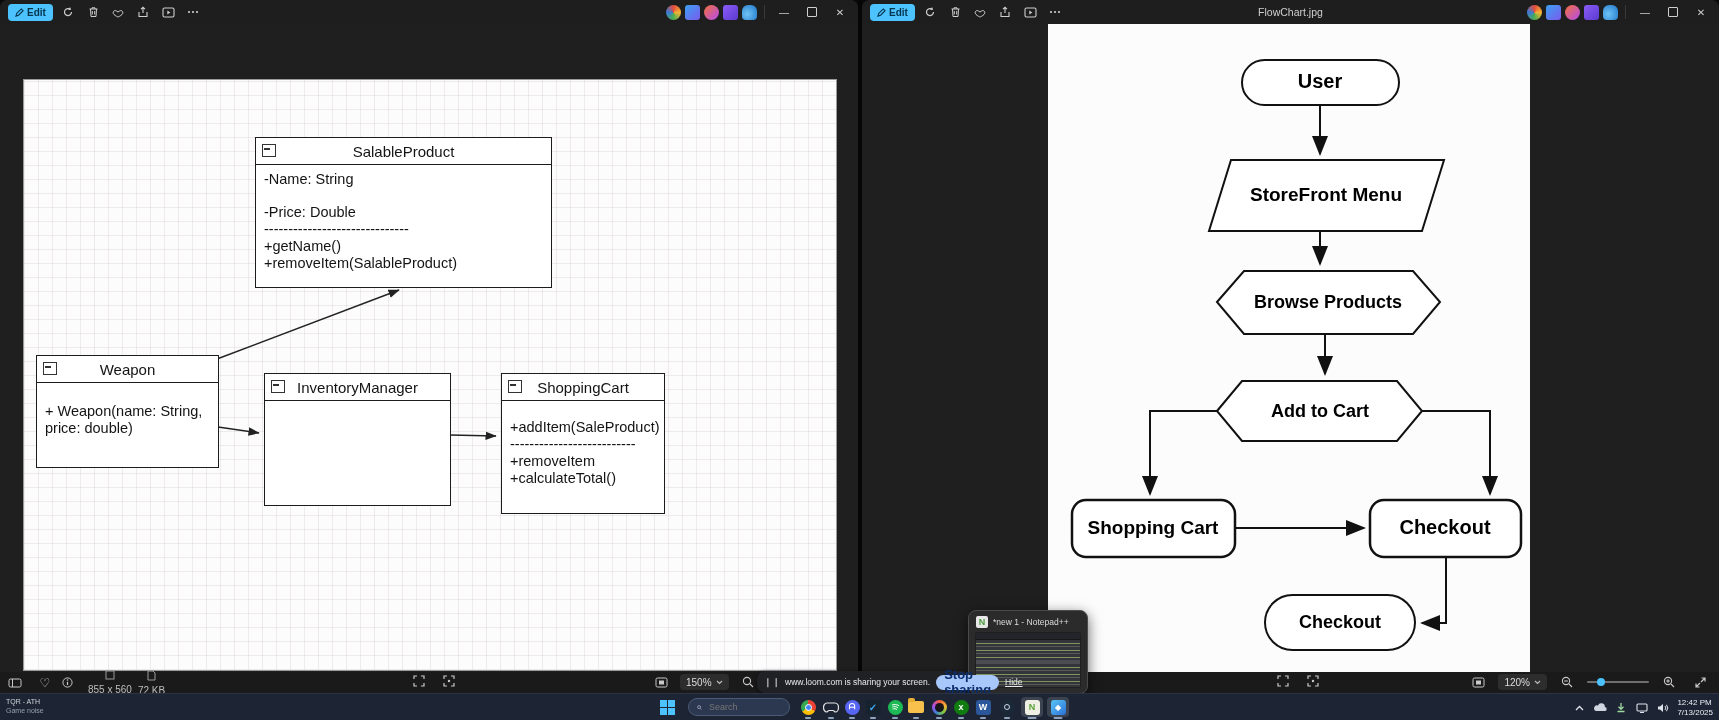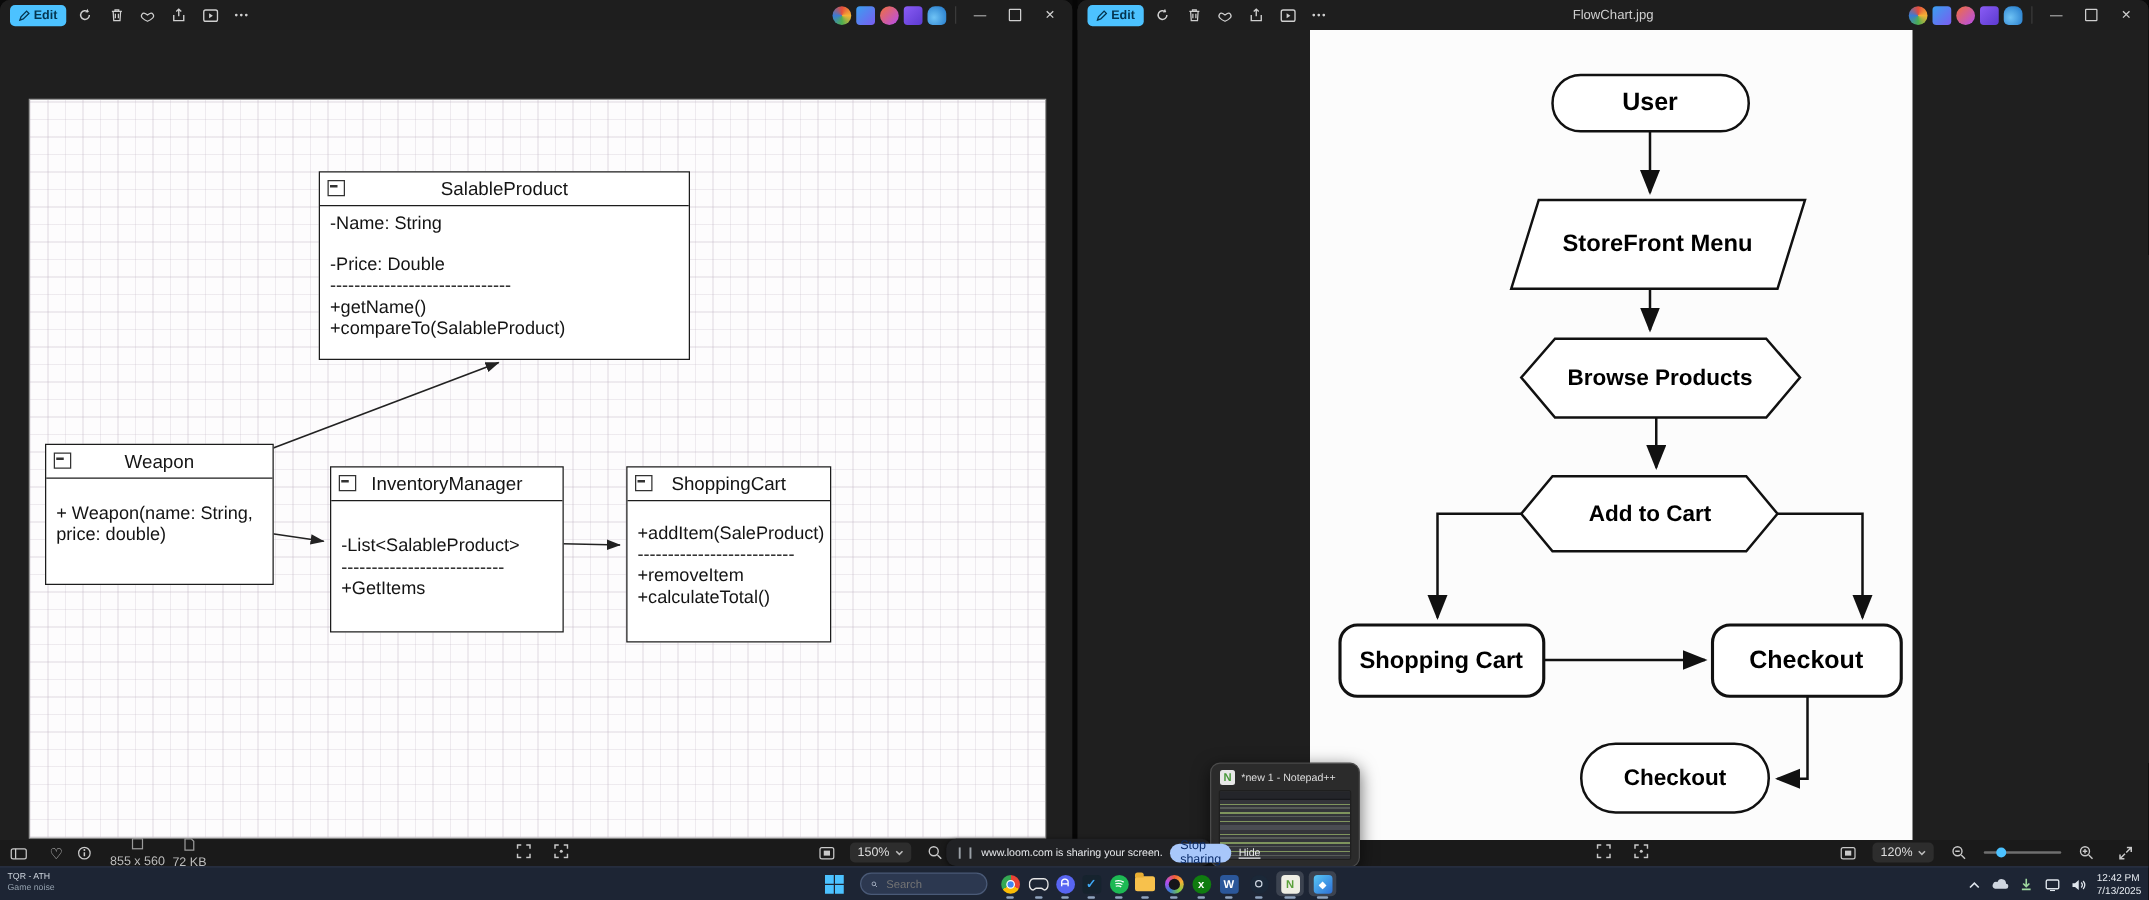--- a/index.html
+++ b/index.html
@@ -51,21 +51,21 @@
         border-radius:4px;font-size:10px;color:#ddd;}
   .track{position:relative;height:2px;background:#6f6f6f;border-radius:2px;}
   .dot{position:absolute;top:-3px;width:8px;height:8px;border-radius:50%;background:#4cc2ff;}
 
   
   .loombar{position:absolute;left:757px;top:671px;width:212px;height:22px;background:#202124;
            border-radius:8px;display:flex;align-items:center;z-index:70;box-shadow:0 1px 4px rgba(0,0,0,.6);}
   .loom-grip{color:#9aa0a6;font-size:9px;margin:0 4px 0 7px;letter-spacing:1px;}
   .loom-msg{font-size:8.5px;color:#e8eaed;white-space:nowrap;}
   .loom-stop{margin-left:6px;height:15px;padding:0 8px;border-radius:999px;background:#a8c7fa;color:#0b2d6b;
-             font-size:10px;font-weight:normal;display:flex;align-items:center;cursor:pointer;}
+             font-size:13px;font-weight:bold;display:flex;align-items:center;cursor:pointer;}
   .loom-hide{margin-left:6px;margin-right:6px;font-size:8.5px;color:#e8eaed;text-decoration:underline;cursor:pointer;}
 
   
   .flyout{position:absolute;left:968px;top:610px;width:118px;height:82px;background:#2b2b2b;
           border:1px solid #4b4b4b;border-radius:8px;z-index:60;box-shadow:0 4px 14px rgba(0,0,0,.6);}
   .fly-head{display:flex;align-items:center;gap:5px;padding:5px 7px 3px 7px;}
   .npp-ico{width:12px;height:12px;border-radius:2px;background:#e8e8e8;display:flex;align-items:center;justify-content:center;}
   .npp-ico b{color:#4a9a3d;font-size:9px;}
   .fly-title{font-size:8.5px;color:#ddd;white-space:nowrap;overflow:hidden;}
   .fly-thumb{margin:1px 6px;height:54px;border-radius:2px;background:#333437;overflow:hidden;border:1px solid #1f1f1f;}
@@ -179,21 +179,21 @@
               <i></i>
             </span>
           <span>SalableProduct</span>
           </div>
         <div class="uml-body">
           <div class="uml-line">-Name: String</div>
           <div class="sp16"></div>
           <div class="uml-line">-Price: Double</div>
           <div class="uml-line" style="letter-spacing:0;">------------------------------</div>
           <div class="uml-line">+getName()</div>
-          <div class="uml-line">+compareTo(SalableProduct)</div>
+          <div class="uml-line">+removeItem(SalableProduct)</div>
         </div>
       </div>
 
       <div class="uml-box" style="left:12px;top:275px;width:181px;height:111px;">
         <div class="uml-title">
             <span class="uml-cicon">
               <i></i>
             </span>
           <span>Weapon</span>
           </div>
@@ -202,25 +202,20 @@
         </div>
       </div>
 
       <div class="uml-box" style="left:240px;top:293px;width:185px;height:131px;">
         <div class="uml-title">
             <span class="uml-cicon">
               <i></i>
             </span>
           <span>InventoryManager</span>
           </div>
-        <div class="uml-body" style="padding-top:28px;">
-          <div class="uml-line">-List&lt;SalableProduct&gt;</div>
-          <div class="uml-line">---------------------------</div>
-          <div class="uml-line">+GetItems</div>
-        </div>
       </div>
 
       <div class="uml-box" style="left:477px;top:293px;width:162px;height:139px;">
         <div class="uml-title">
             <span class="uml-cicon">
               <i></i>
             </span>
           <span>ShoppingCart</span>
           </div>
         <div class="uml-body" style="padding-top:18px;">

